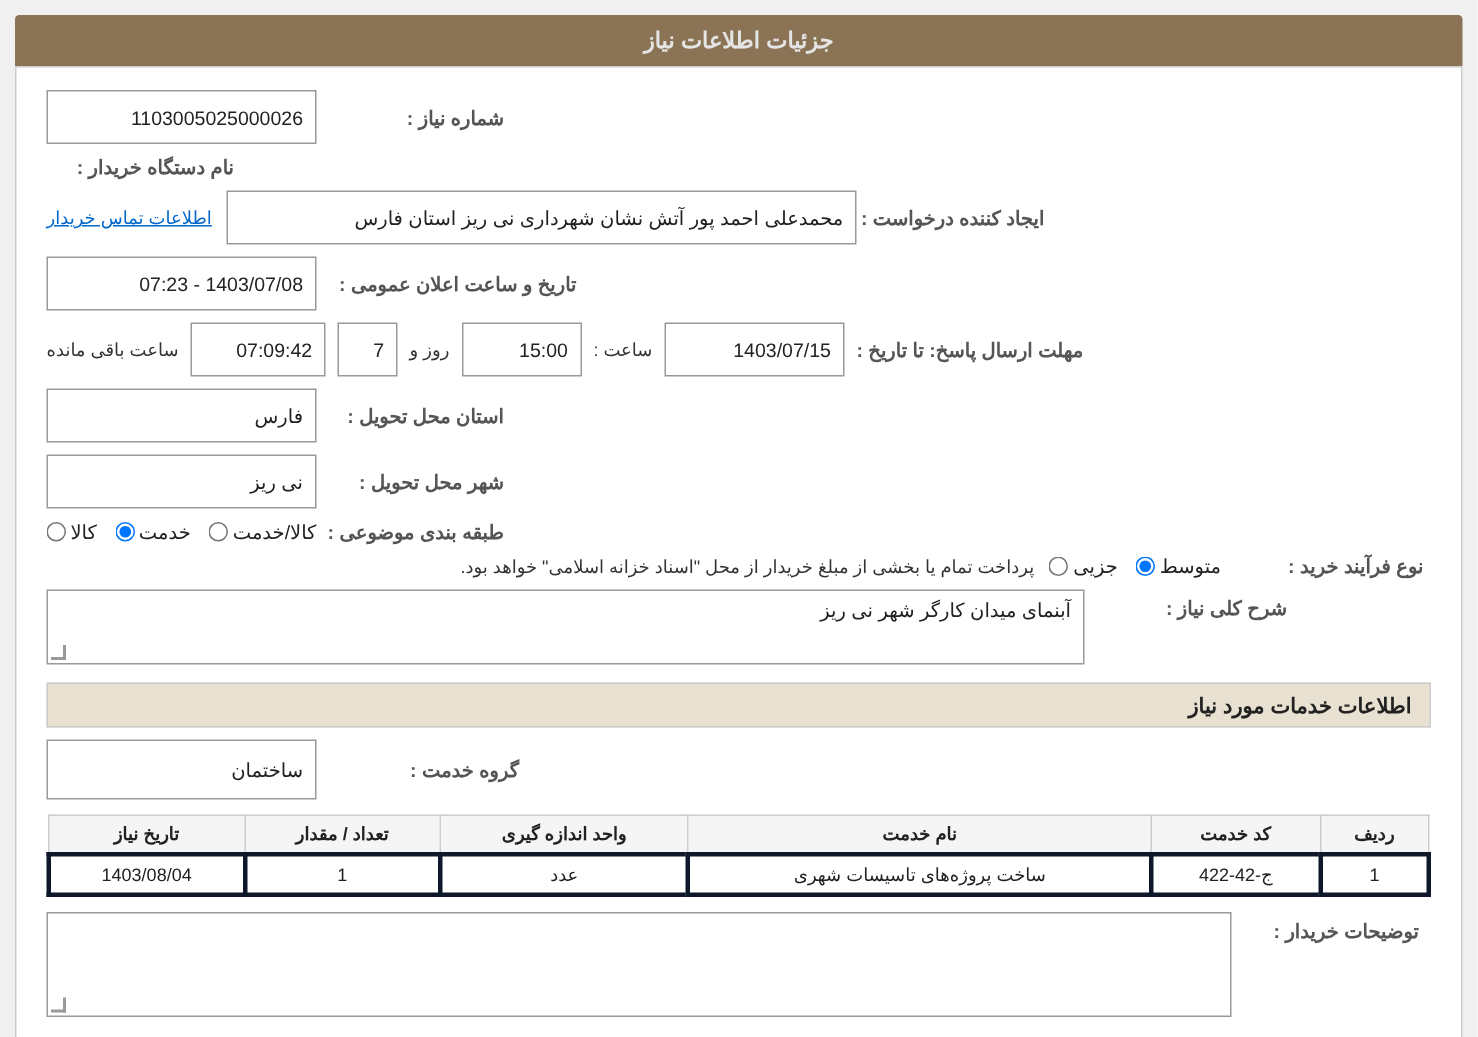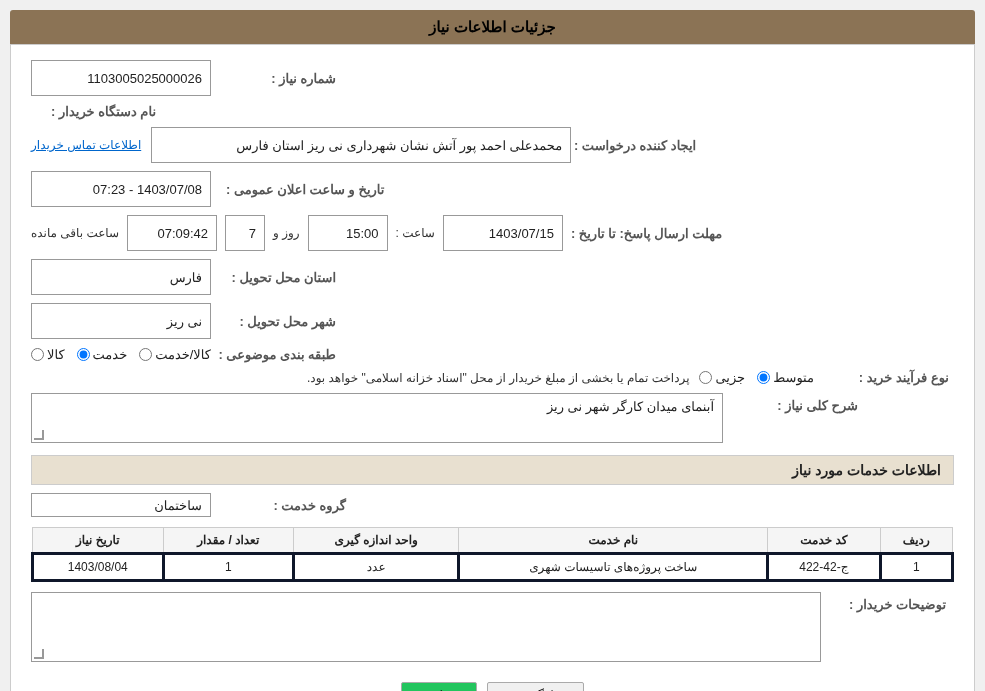--- a/index.html
+++ b/index.html
@@ -11,21 +11,21 @@
       color: #222;
     }
     .page-wrapper {
       width: 985px;
       min-height: 691px;
       background: #f0f0f0;
       padding: 10px;
     }
     .header-bar {
       background: #8b7355;
-      color: #000000;
+      color: #e5e5e5;
       text-align: center;
       padding: 8px 15px;
       font-size: 15px;
       font-weight: bold;
       border-radius: 3px 3px 0 0;
       margin-bottom: 0;
     }
     .main-card {
       background: white;
       border: 1px solid #ccc;
@@ -127,21 +127,21 @@
       align-items: center;
       justify-content: flex-end;
       margin-bottom: 8px;
       gap: 10px;
     }
     .service-value-box {
       border: 1px solid #999;
       padding: 3px 8px;
       min-width: 180px;
       text-align: right;
-      height: 24px;
+      height: 40px;
       display: inline-flex;
       align-items: center;
     }
     table.needs-table {
       width: 100%;
       border-collapse: collapse;
       margin: 10px 0;
     }
     table.needs-table th {
       background: #f5f5f5;

